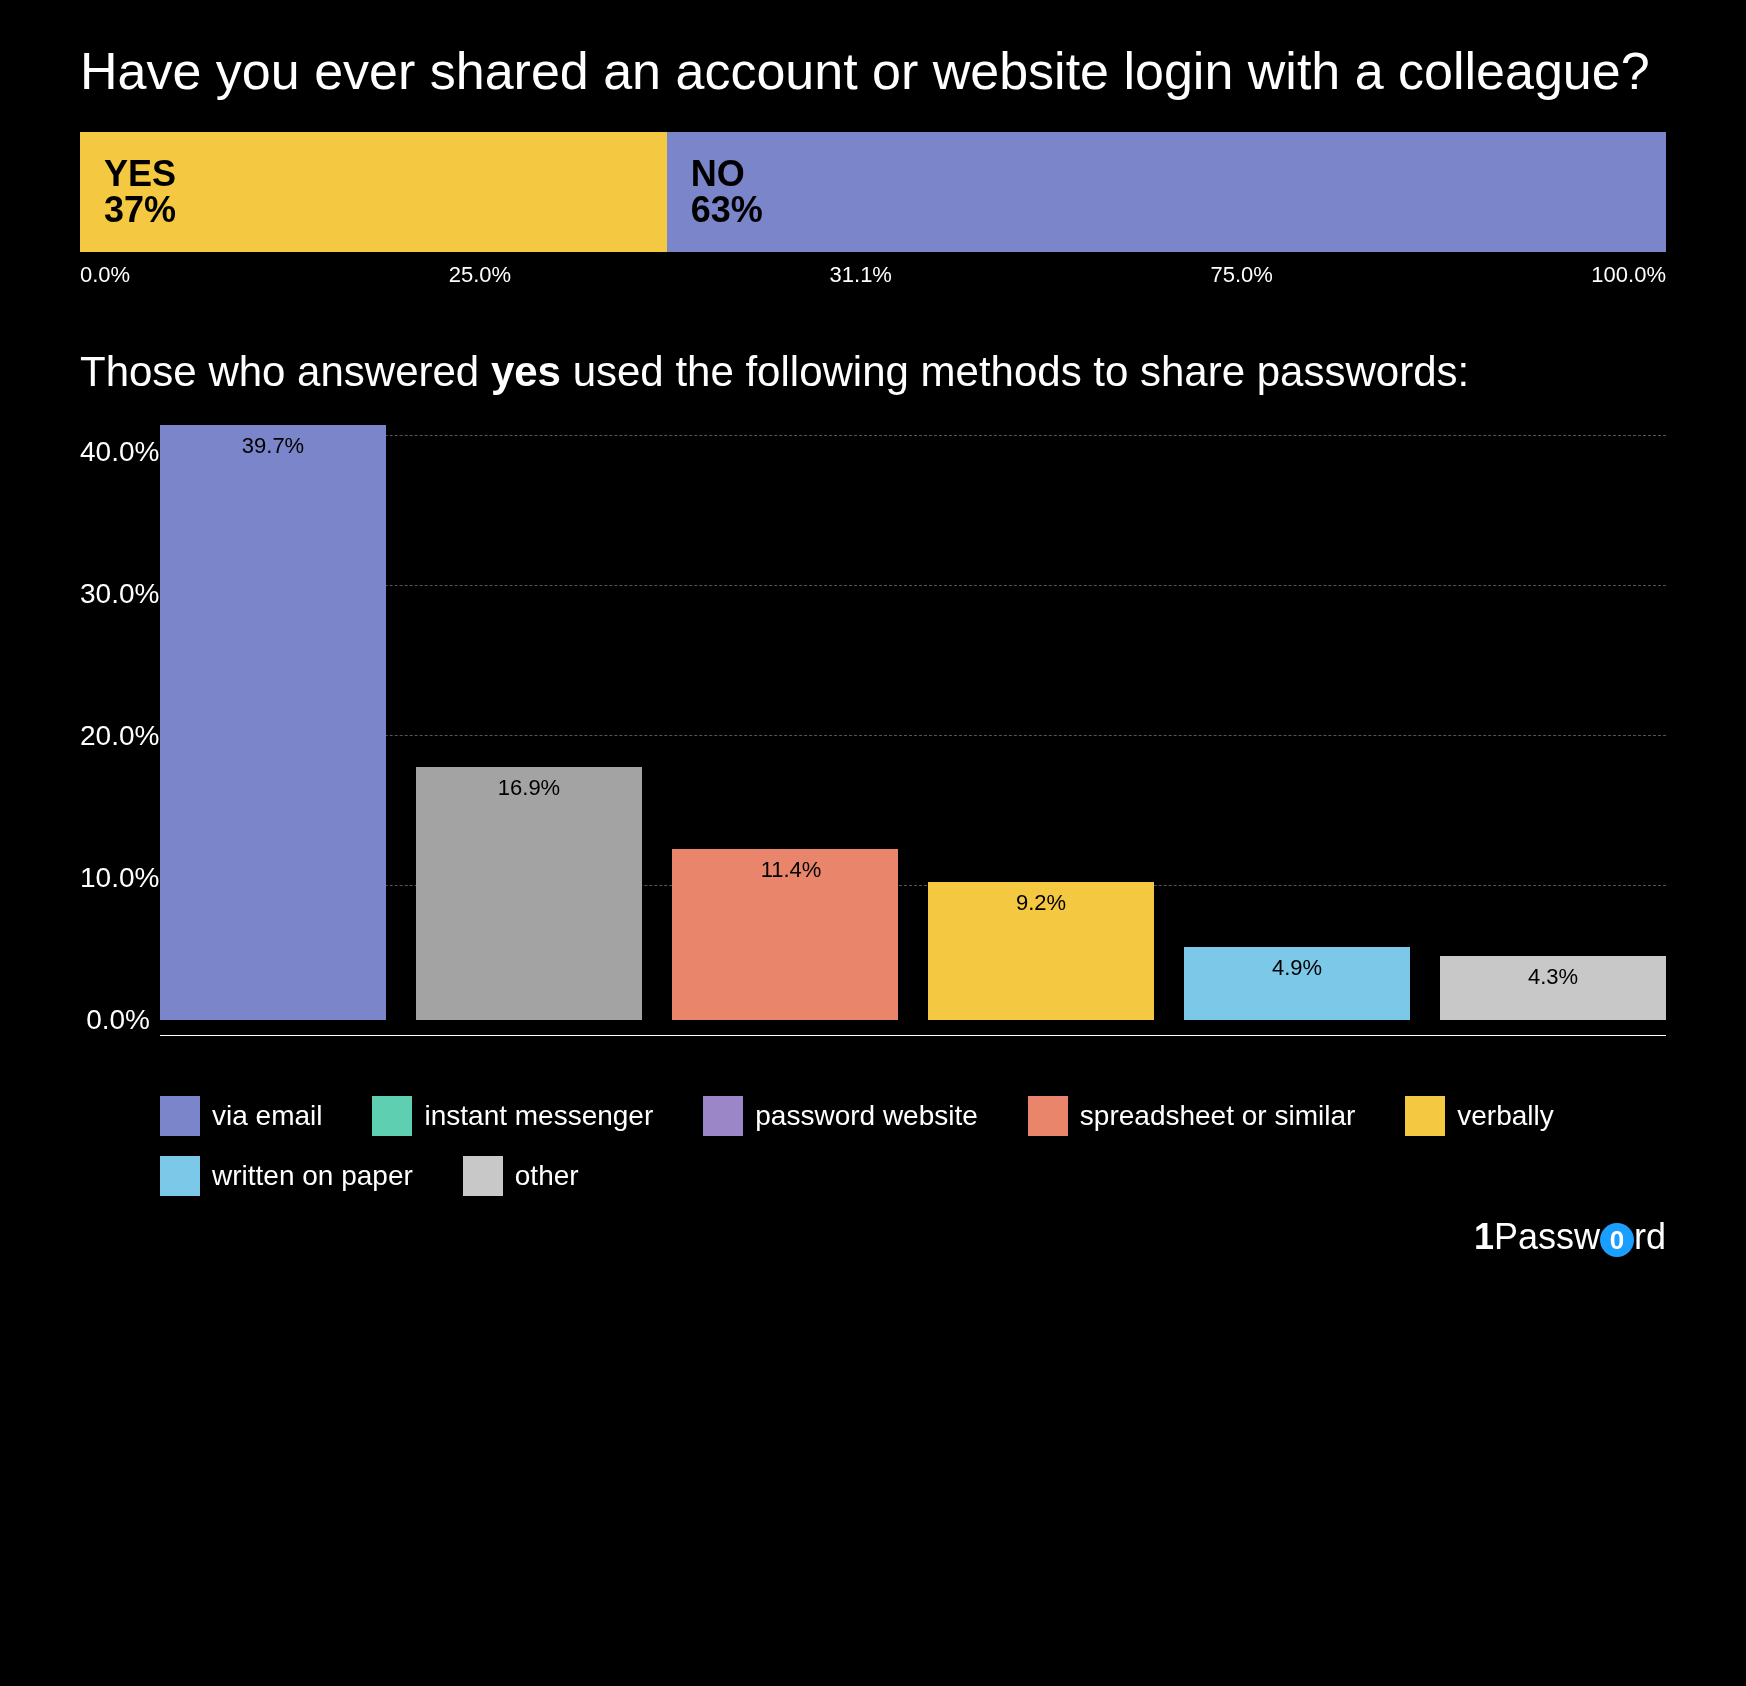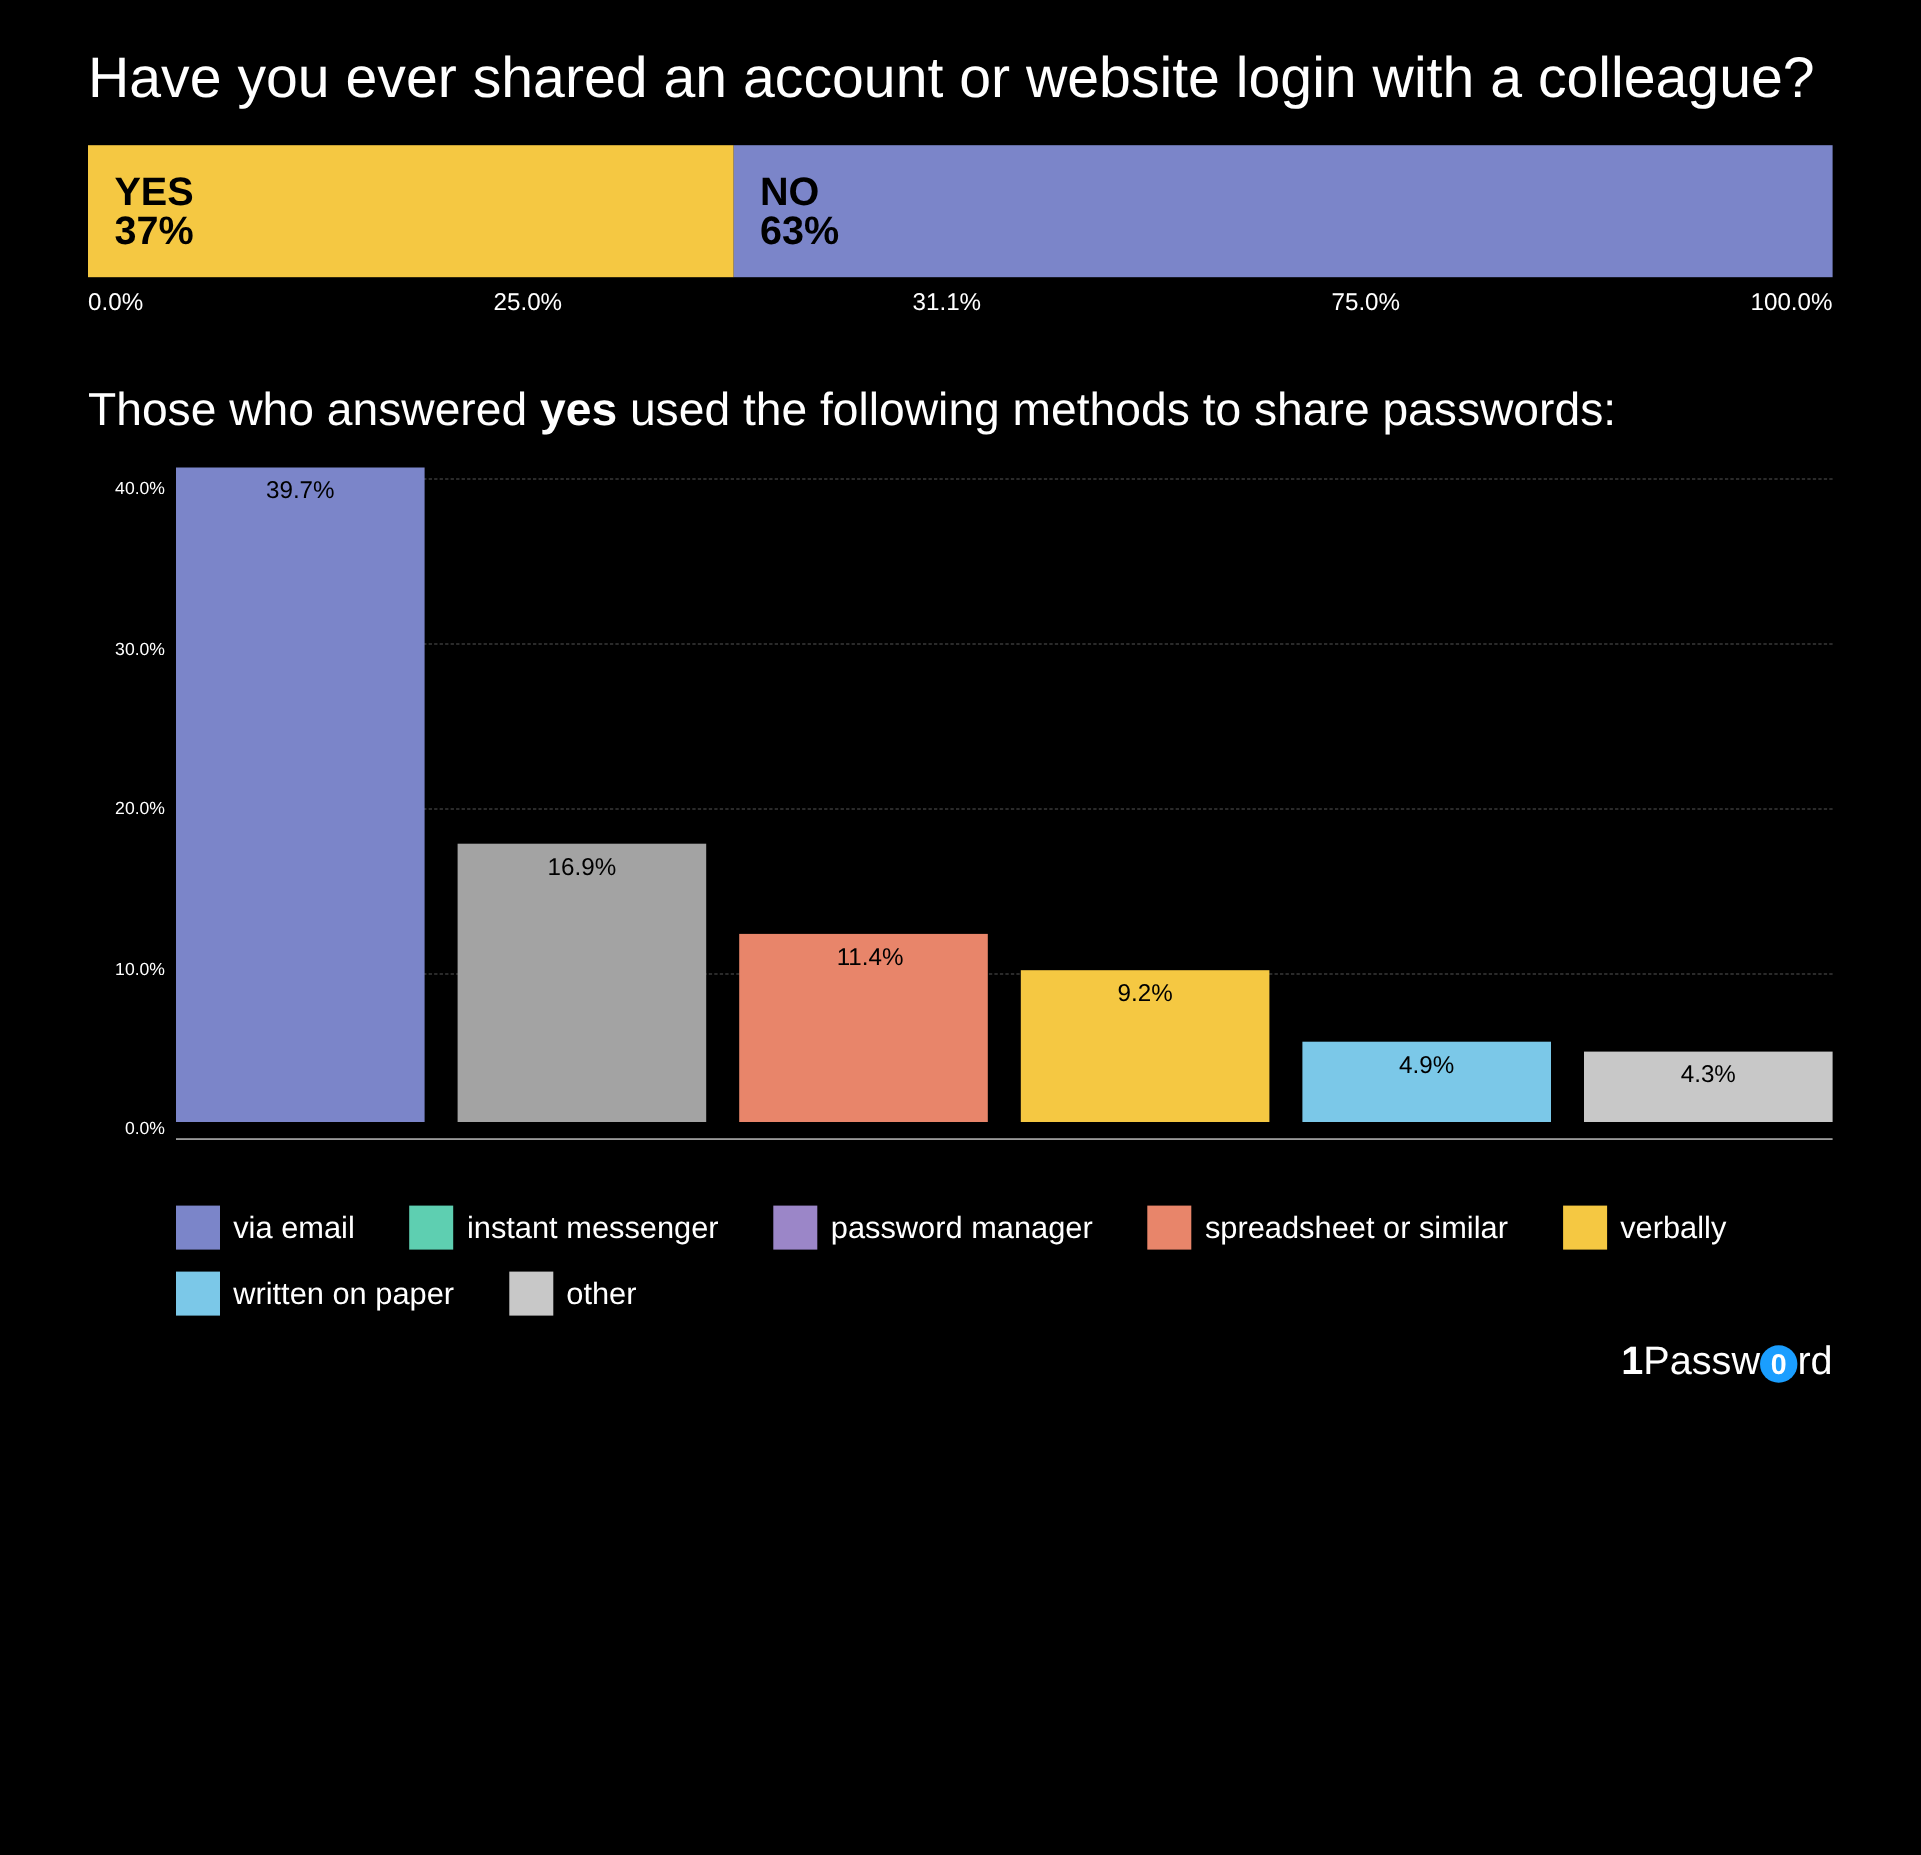--- a/index.html
+++ b/index.html
@@ -88,21 +88,21 @@
     .y-axis {
       position: absolute;
       left: -80px;
       top: 0;
       height: 100%;
       display: flex;
       flex-direction: column-reverse;
       justify-content: space-between;
     }
     .y-label {
-      font-size: 16px;
+      font-size: 28px;
       color: #fff;
       text-align: right;
       width: 70px;
     }
     
     .grid-lines {
       position: absolute;
       top: 0; left: 0; right: 0; bottom: 0;
     }
     .grid-line {
@@ -295,21 +295,21 @@
   <div class="legend-item">
     <div class="legend-swatch" style="background:#7B85C9;"></div>
     <span>via email</span>
   </div>
   <div class="legend-item">
     <div class="legend-swatch" style="background:#5ECFB1;"></div>
     <span>instant messenger</span>
   </div>
   <div class="legend-item">
     <div class="legend-swatch" style="background:#9B86C8;"></div>
-    <span>password manager</span>
+    <span>password website</span>
   </div>
   <div class="legend-item">
     <div class="legend-swatch" style="background:#E8856A;"></div>
     <span>spreadsheet or similar</span>
   </div>
   <div class="legend-item">
     <div class="legend-swatch" style="background:#F5C842;"></div>
     <span>verbally</span>
   </div>
   <div class="legend-item">

